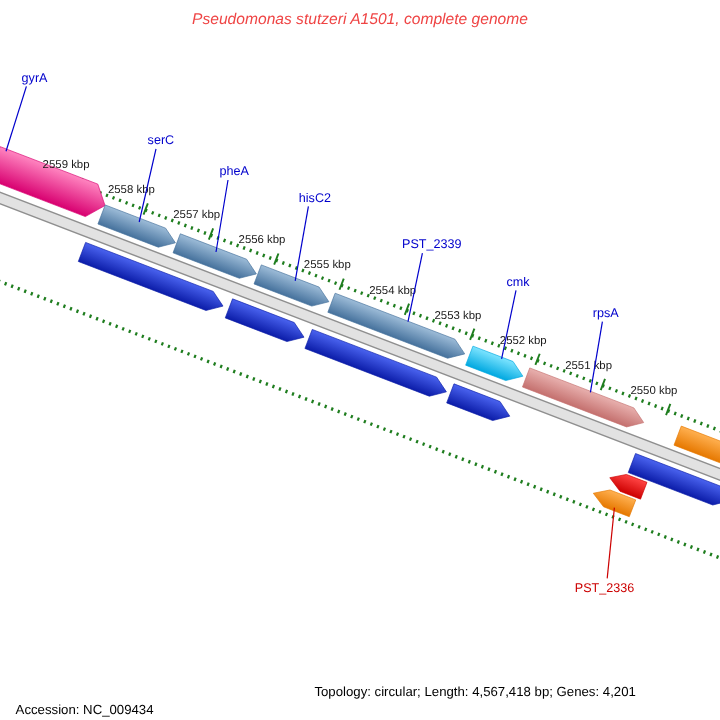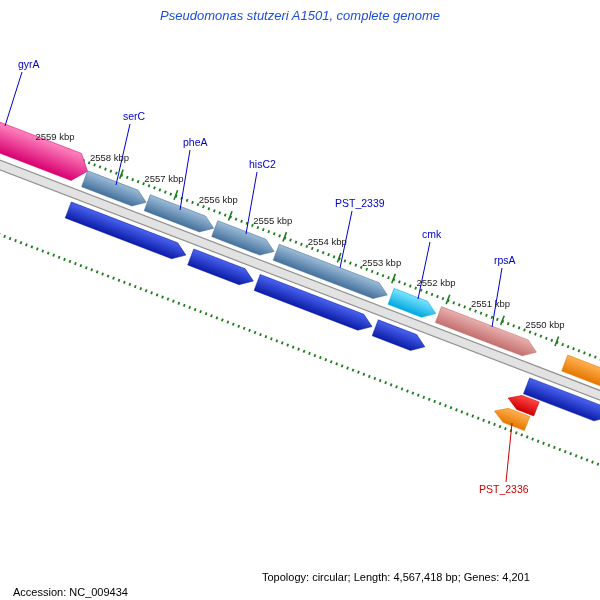--- a/index.html
+++ b/index.html
@@ -1,19 +1,19 @@
 <!DOCTYPE html>
 <html><head>
 <meta charset="utf-8">
 <style>
   html,body{margin:0;padding:0;background:#fff;}
   .stage{position:relative;width:600px;height:600px;background:#fff;overflow:hidden;
          font-family:"Liberation Sans",sans-serif;}
   .title{position:absolute;top:8px;left:0;width:600px;text-align:center;
-         font-style:italic;font-size:13px;color:#1d4ed8;}
+         font-style:italic;font-size:13px;color:#ef4444;}
   .footer-left{position:absolute;left:13px;top:586px;font-size:11px;color:#000;}
   .footer-right{position:absolute;left:262px;top:571px;font-size:11px;color:#000;}
   svg{position:absolute;left:0;top:0;}
   text.kbp{font-size:9.5px;fill:#1a1a1a;font-family:"Liberation Sans",sans-serif;}
   text.genelabel{font-size:10.5px;font-family:"Liberation Sans",sans-serif;}
 </style>
 </head>
 <body>
 
 <div class="stage">

